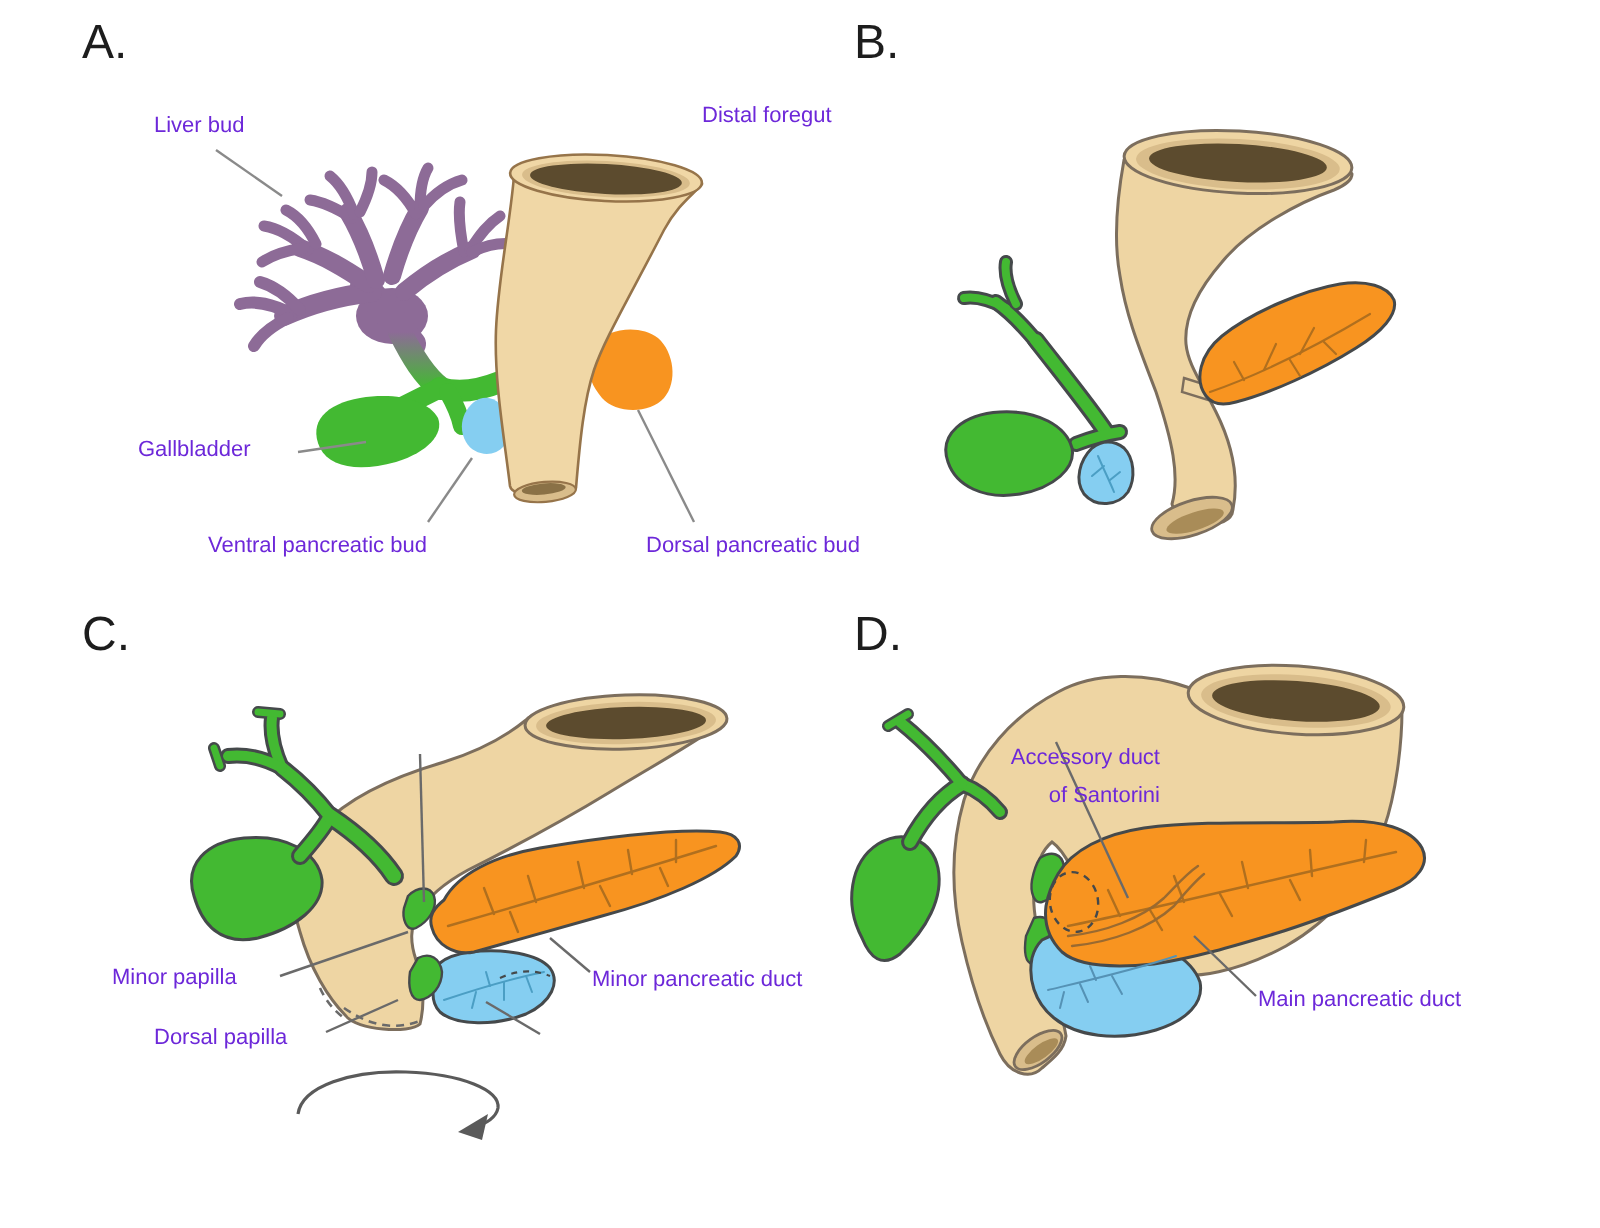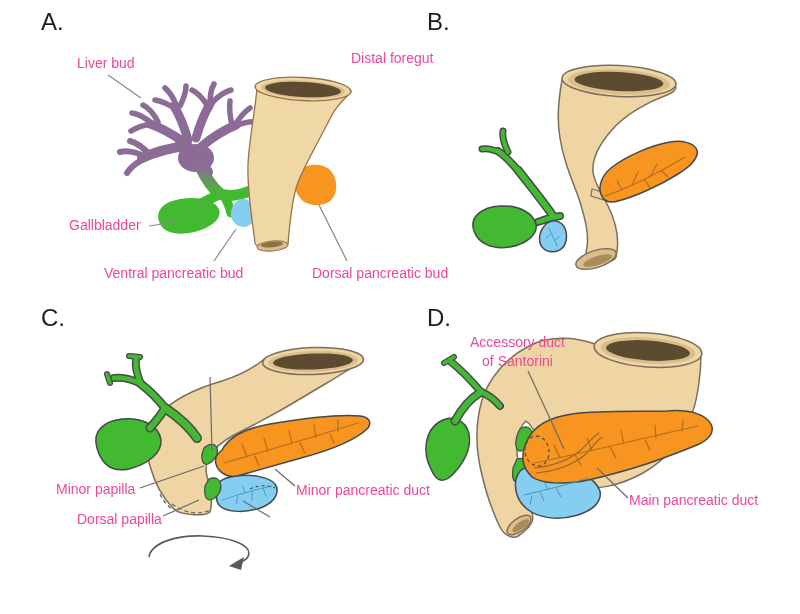--- a/index.html
+++ b/index.html
@@ -1,21 +1,21 @@
 <!DOCTYPE html>
 <html><head>
 <meta charset="utf-8">
 <style>
   html,body{margin:0;padding:0;background:#ffffff;}
   .canvas{position:relative;width:800px;height:614px;background:#ffffff;overflow:hidden;
           font-family:"Liberation Sans", sans-serif;}
   .canvas svg{position:absolute;left:0;top:0;}
-  .lbl{position:absolute;color:#ec4899;font-size:14px;line-height:17px;white-space:nowrap;}
+  .lbl{position:absolute;color:#6d28d9;font-size:11px;line-height:17px;white-space:nowrap;}
   .panel-letter{position:absolute;color:#1d1d1d;font-size:24px;line-height:26px;}
-  .lbl-center{text-align:center;white-space:normal;line-height:18.5px;}
+  .lbl-center{text-align:right;white-space:normal;line-height:18.5px;margin-top:37px;}
 </style>
 </head>
 <body>
 
 <div class="canvas">
 
 <svg width="800" height="614" viewBox="0 0 800 614">
   <defs>
     <linearGradient id="gradPG" x1="0" y1="0" x2="0" y2="1">
       <stop offset="0%" stop-color="#8d6b97"></stop>
@@ -272,21 +272,21 @@
 
 <div class="panel-letter" style="left:41px;top:9px">A.</div>
 <div class="panel-letter" style="left:427px;top:9px">B.</div>
 <div class="panel-letter" style="left:41px;top:305px">C.</div>
 <div class="panel-letter" style="left:427px;top:305px">D.</div>
 
 <div class="lbl" style="left:77px;top:55px">Liver bud</div>
 <div class="lbl" style="left:351px;top:50px">Distal foregut</div>
 <div class="lbl" style="left:69px;top:217px">Gallbladder</div>
 <div class="lbl" style="left:104px;top:265px">Ventral pancreatic bud</div>
-<div class="lbl" style="left:312px;top:265px">Dorsal pancreatic bud</div>
+<div class="lbl" style="left:323px;top:265px">Dorsal pancreatic bud</div>
 
 <div class="lbl" style="left:56px;top:481px">Minor papilla</div>
 <div class="lbl" style="left:77px;top:511px">Dorsal papilla</div>
 <div class="lbl" style="left:296px;top:482px">Minor pancreatic duct</div>
 
 <div class="lbl lbl-center" style="left:455px;top:333px;width:125px">
   <span>Accessory duct</span><br>
   <span>of Santorini</span>
 </div>
 <div class="lbl" style="left:629px;top:492px">Main pancreatic duct</div>

